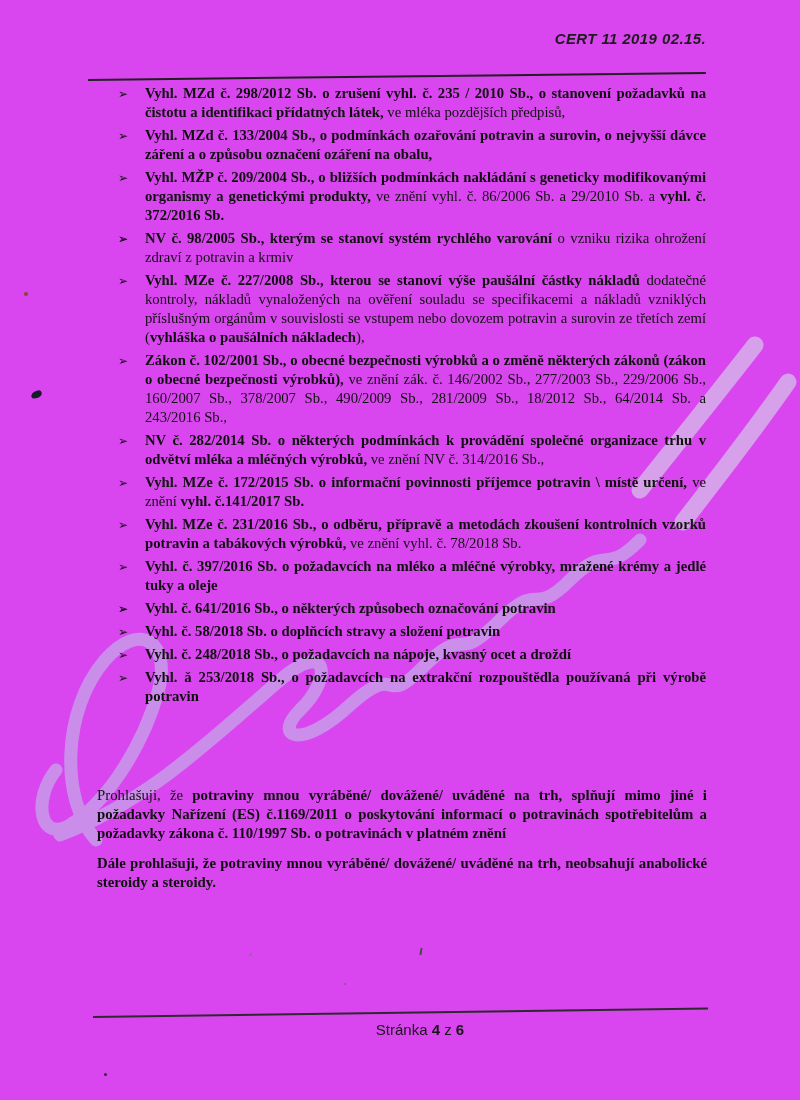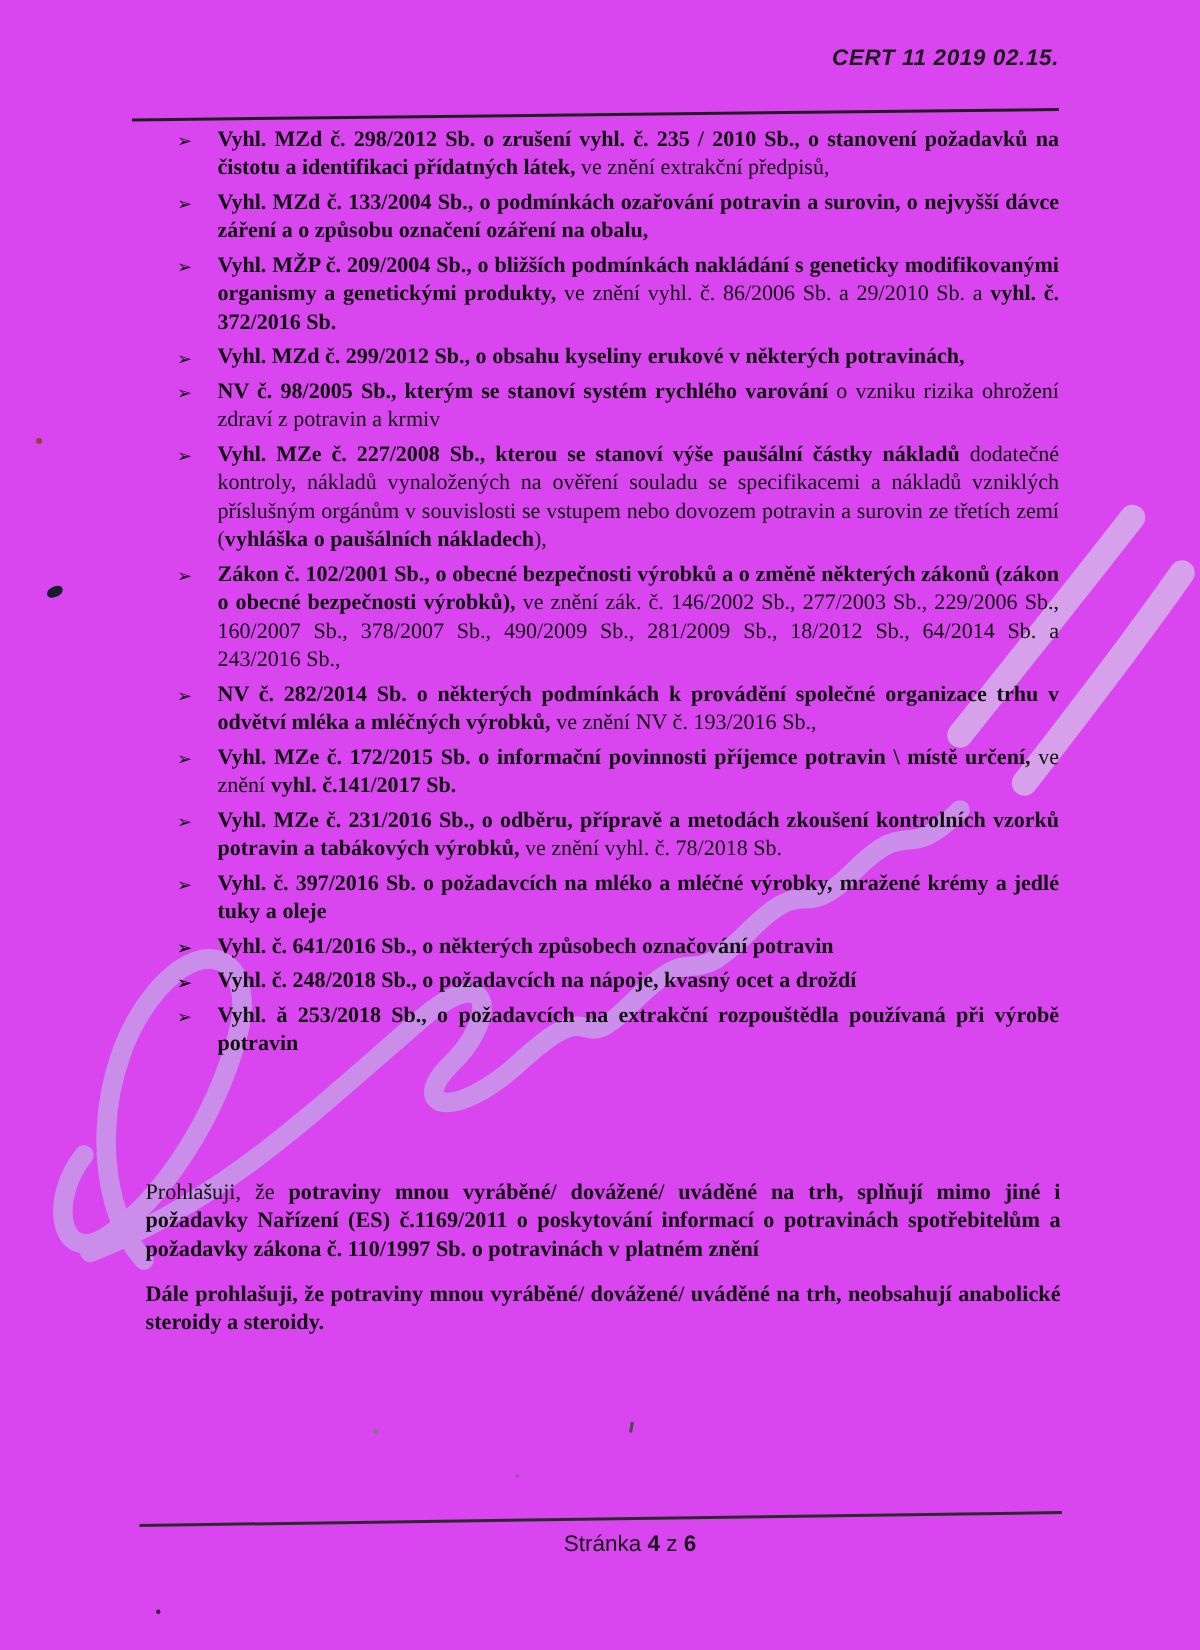--- a/index.html
+++ b/index.html
@@ -51,34 +51,34 @@
       <path d="M 96 600 C 60 560 62 470 105 420 C 140 380 172 402 158 452 C 144 502 110 560 70 585 C 40 603 32 560 56 530"></path>
       <path d="M 60 595 C 150 560 210 500 280 440 C 330 397 332 440 300 470 C 272 498 302 510 350 465 C 400 420 382 468 420 430 C 470 380 452 428 500 380 C 540 340 532 378 570 340 C 608 302 602 338 640 300"></path>
     </g>
     <g fill="none" stroke="#d6dcea" stroke-width="17" stroke-linecap="round" opacity="0.6">
       <path d="M 640 250 C 680 200 720 150 755 105"></path>
       <path d="M 683 282 C 722 232 760 182 788 142"></path>
     </g>
   </svg>
 
   <ul id="bullet-list">
-      <li><span class="arrow">➢</span><span><span class="b">Vyhl. MZd č. 298/2012 Sb. o zrušení vyhl. č. 235 / 2010 Sb., o stanovení požadavků na čistotu a identifikaci přídatných látek,</span><span> ve znění extrakční předpisů,</span></span></li>
+      <li><span class="arrow">➢</span><span><span class="b">Vyhl. MZd č. 298/2012 Sb. o zrušení vyhl. č. 235 / 2010 Sb., o stanovení požadavků na čistotu a identifikaci přídatných látek,</span><span> ve mléka pozdějších předpisů,</span></span></li>
       <li><span class="arrow">➢</span><span><span class="b">Vyhl. MZd č. 133/2004 Sb., o podmínkách ozařování potravin a surovin, o nejvyšší dávce záření a o způsobu označení ozáření na obalu,</span></span></li>
       <li><span class="arrow">➢</span><span><span class="b">Vyhl. MŽP č. 209/2004 Sb., o bližších podmínkách nakládání s geneticky modifikovanými organismy a genetickými produkty,</span><span> ve znění vyhl. č. 86/2006 Sb. a 29/2010 Sb. a </span><span class="b">vyhl. č. 372/2016 Sb.</span></span></li>
-      <li><span class="arrow">➢</span><span><span class="b">Vyhl. MZd č. 299/2012 Sb., o obsahu kyseliny erukové v některých potravinách,</span></span></li>
+      <li><span class="arrow">➢</span></li>
       <li><span class="arrow">➢</span><span><span class="b">NV č. 98/2005 Sb., kterým se stanoví systém rychlého varování</span><span> o vzniku rizika ohrožení zdraví z potravin a krmiv</span></span></li>
       <li><span class="arrow">➢</span><span><span class="b">Vyhl. MZe č. 227/2008 Sb., kterou se stanoví výše paušální částky nákladů</span><span> dodatečné kontroly, nákladů vynaložených na ověření souladu se specifikacemi a nákladů vzniklých příslušným orgánům v souvislosti se vstupem nebo dovozem potravin a surovin ze třetích zemí (</span><span class="b">vyhláška o paušálních nákladech</span><span>),</span></span></li>
       <li><span class="arrow">➢</span><span><span class="b">Zákon č. 102/2001 Sb., o obecné bezpečnosti výrobků a o změně některých zákonů (zákon o obecné bezpečnosti výrobků),</span><span> ve znění zák. č. 146/2002 Sb., 277/2003 Sb., 229/2006 Sb., 160/2007 Sb., 378/2007 Sb., 490/2009 Sb., 281/2009 Sb., 18/2012 Sb., 64/2014 Sb. a 243/2016 Sb.,</span></span></li>
-      <li><span class="arrow">➢</span><span><span class="b">NV č. 282/2014 Sb. o některých podmínkách k provádění společné organizace trhu v odvětví mléka a mléčných výrobků,</span><span> ve znění NV č. 193/2016 Sb.,</span></span></li>
+      <li><span class="arrow">➢</span><span><span class="b">NV č. 282/2014 Sb. o některých podmínkách k provádění společné organizace trhu v odvětví mléka a mléčných výrobků,</span><span> ve znění NV č. 314/2016 Sb.,</span></span></li>
       <li><span class="arrow">➢</span><span><span class="b">Vyhl. MZe č. 172/2015 Sb. o informační povinnosti příjemce potravin \ místě určení,</span><span> ve znění </span><span class="b">vyhl. č.141/2017 Sb.</span></span></li>
       <li><span class="arrow">➢</span><span><span class="b">Vyhl. MZe č. 231/2016 Sb., o odběru, přípravě a metodách zkoušení kontrolních vzorků potravin a tabákových výrobků,</span><span> ve znění vyhl. č. 78/2018 Sb.</span></span></li>
       <li><span class="arrow">➢</span><span><span class="b">Vyhl. č. 397/2016 Sb. o požadavcích na mléko a mléčné výrobky, mražené krémy a jedlé tuky a oleje</span></span></li>
       <li><span class="arrow">➢</span></li>
       <li><span class="arrow">➢</span><span><span class="b">Vyhl. č. 641/2016 Sb., o některých způsobech označování potravin</span></span></li>
-      <li><span class="arrow">➢</span></li>
+      <li><span class="arrow">➢</span><span><span class="b">Vyhl. č. 58/2018 Sb. o doplňcích stravy a složení potravin</span></span></li>
       <li><span class="arrow">➢</span><span><span class="b">Vyhl. č. 248/2018 Sb., o požadavcích na nápoje, kvasný ocet a droždí</span></span></li>
       <li><span class="arrow">➢</span><span><span class="b">Vyhl. ǎ 253/2018 Sb., o požadavcích na extrakční rozpouštědla používaná při výrobě potravin</span></span></li>
     </ul>
 
   <div id="paragraphs">
       <p><span>Prohlašuji, že </span><span class="b">potraviny mnou vyráběné/ dovážené/ uváděné na trh, splňují mimo jiné i požadavky Nařízení (ES) č.1169/2011 o poskytování informací o potravinách spotřebitelům a požadavky zákona č. 110/1997 Sb. o potravinách v platném znění</span></p>
       <p><span class="b">Dále prohlašuji, že potraviny mnou vyráběné/ dovážené/ uváděné na trh, neobsahují anabolické steroidy a steroidy.</span></p>
     </div>
 
   <div class="rule rule-bottom"></div>

